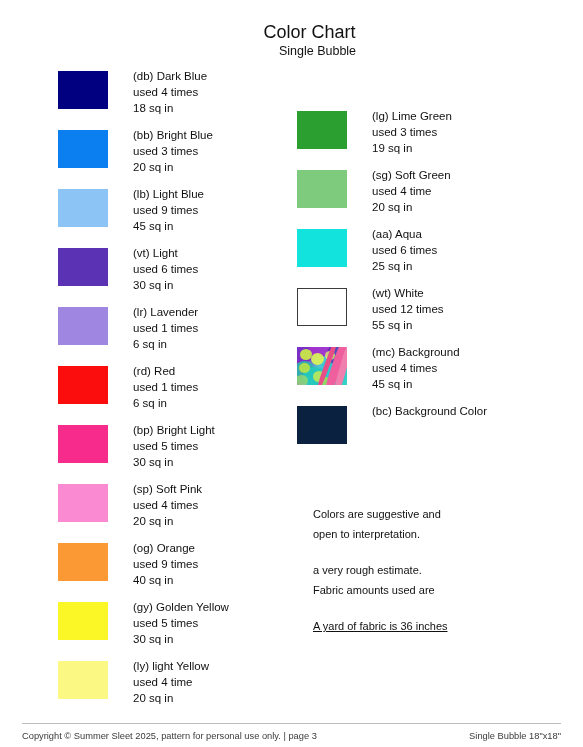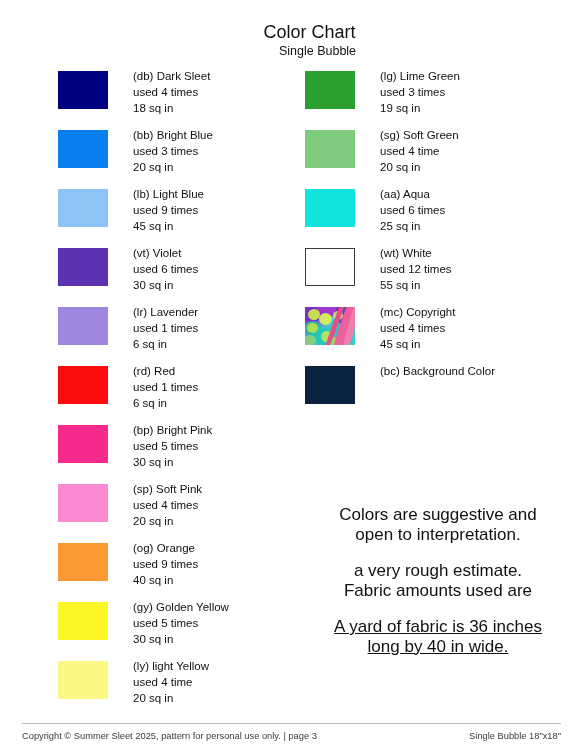--- a/index.html
+++ b/index.html
@@ -47,21 +47,21 @@
     margin-top: 1px;
     padding-left: 16px;
   }
 
   
   .col {
     position: absolute;
     top: 68px;
   }
   .col-left  { left: 58px;  width: 240px; }
-  .col-right { left: 305px; width: 250px; }
+  .col-right { left: 297px; width: 250px; margin-top: 40px; }
 
   .entry {
     position: relative;
     height: 59px;
   }
   .swatch {
     position: absolute;
     left: 0;
     top: 3px;
     width: 50px;
@@ -92,22 +92,22 @@
     position: absolute;
     border-radius: 50%;
   }
 
   
   .notes {
     position: absolute;
     left: 313px;
     top: 505px;
     width: 250px;
-    text-align: center;
-    font-size: 17px;
+    text-align: left;
+    font-size: 11px;
     line-height: 19.5px;
     color: #111111;
   }
   .notes p {
     margin: 0 0 17px 0;
   }
   .notes p:last-child { margin-bottom: 0; text-decoration: underline; }
 
   
   .footer-rule {
@@ -145,21 +145,21 @@
 
   <div class="header">
     <div class="title">Color Chart</div>
     <div class="subtitle">Single Bubble</div>
   </div>
 
   <div class="col col-left">
       <div class="entry">
         <div class="swatch" style="background: rgb(0, 0, 128);"></div>
         <div class="entry-text">
-          <span class="line">(db) Dark Sleet</span>
+          <span class="line">(db) Dark Blue</span>
           <span class="line">used 4 times</span>
           <span class="line">18 sq in</span>
         </div>
       </div>
       <div class="entry">
         <div class="swatch" style="background: rgb(11, 127, 240);"></div>
         <div class="entry-text">
           <span class="line">(bb) Bright Blue</span>
           <span class="line">used 3 times</span>
           <span class="line">20 sq in</span>
@@ -169,21 +169,21 @@
         <div class="swatch" style="background: rgb(140, 196, 245);"></div>
         <div class="entry-text">
           <span class="line">(lb) Light Blue</span>
           <span class="line">used 9 times</span>
           <span class="line">45 sq in</span>
         </div>
       </div>
       <div class="entry">
         <div class="swatch" style="background: rgb(91, 50, 180);"></div>
         <div class="entry-text">
-          <span class="line">(vt) Violet</span>
+          <span class="line">(vt) Light</span>
           <span class="line">used 6 times</span>
           <span class="line">30 sq in</span>
         </div>
       </div>
       <div class="entry">
         <div class="swatch" style="background: rgb(159, 134, 224);"></div>
         <div class="entry-text">
           <span class="line">(lr) Lavender</span>
           <span class="line">used 1 times</span>
           <span class="line">6 sq in</span>
@@ -193,21 +193,21 @@
         <div class="swatch" style="background: rgb(252, 13, 13);"></div>
         <div class="entry-text">
           <span class="line">(rd) Red</span>
           <span class="line">used 1 times</span>
           <span class="line">6 sq in</span>
         </div>
       </div>
       <div class="entry">
         <div class="swatch" style="background: rgb(247, 43, 140);"></div>
         <div class="entry-text">
-          <span class="line">(bp) Bright Pink</span>
+          <span class="line">(bp) Bright Light</span>
           <span class="line">used 5 times</span>
           <span class="line">30 sq in</span>
         </div>
       </div>
       <div class="entry">
         <div class="swatch" style="background: rgb(250, 138, 210);"></div>
         <div class="entry-text">
           <span class="line">(sp) Soft Pink</span>
           <span class="line">used 4 times</span>
           <span class="line">20 sq in</span>
@@ -284,21 +284,21 @@
           <span class="blob" style="left: 2px; top: 16px; width: 11px; height: 10px; background: rgb(185, 227, 70); opacity: 0.9;"></span>
           <span class="blob" style="left: 16px; top: 24px; width: 12px; height: 11px; background: rgb(198, 234, 82); opacity: 0.85;"></span>
           <span class="blob" style="left: 28px; top: 4px; width: 10px; height: 9px; background: rgb(226, 244, 106); opacity: 0.8;"></span>
           <span class="blob" style="left: 24px; top: 30px; width: 10px; height: 9px; background: rgb(169, 221, 73); opacity: 0.8;"></span>
           <span class="blob" style="left: -2px; top: 28px; width: 13px; height: 11px; background: rgb(158, 216, 106); opacity: 0.75;"></span>
           <span style="position: absolute; left: 34px; top: -8px; width: 9px; height: 60px; background: rgb(239, 95, 158); transform: rotate(18deg); border-radius: 40%;"></span>
           <span style="position: absolute; left: 43px; top: -10px; width: 7px; height: 60px; background: rgb(240, 127, 174); transform: rotate(16deg); border-radius: 40%;"></span>
           <span style="position: absolute; left: 28px; top: -12px; width: 5px; height: 58px; background: rgb(232, 77, 134); transform: rotate(20deg); border-radius: 40%;"></span>
         </div>
         <div class="entry-text">
-          <span class="line">(mc) Copyright</span>
+          <span class="line">(mc) Background</span>
           <span class="line">used 4 times</span>
           <span class="line">45 sq in</span>
         </div>
       </div>
       <div class="entry">
         <div class="swatch" style="background: rgb(10, 34, 64);"></div>
         <div class="entry-text">
           <span class="line">(bc) Background Color</span>
         </div>
       </div>
@@ -308,21 +308,20 @@
       <p>
         <span style="display: block;">Colors are suggestive and</span>
         <span style="display: block;">open to interpretation.</span>
       </p>
       <p>
         <span style="display: block;">a very rough estimate.</span>
         <span style="display: block;">Fabric amounts used are</span>
       </p>
       <p>
         <span style="display: block;">A yard of fabric is 36 inches</span>
-        <span style="display: block;">long by 40 in wide.</span>
       </p>
     </div>
 
   <div class="footer-rule"></div>
   <div class="footer-left">Copyright © Summer Sleet 2025, pattern for personal use only. | page 3</div>
   <div class="footer-right">Single Bubble 18"x18"</div>
 
 </div>
 
 </body></html>

